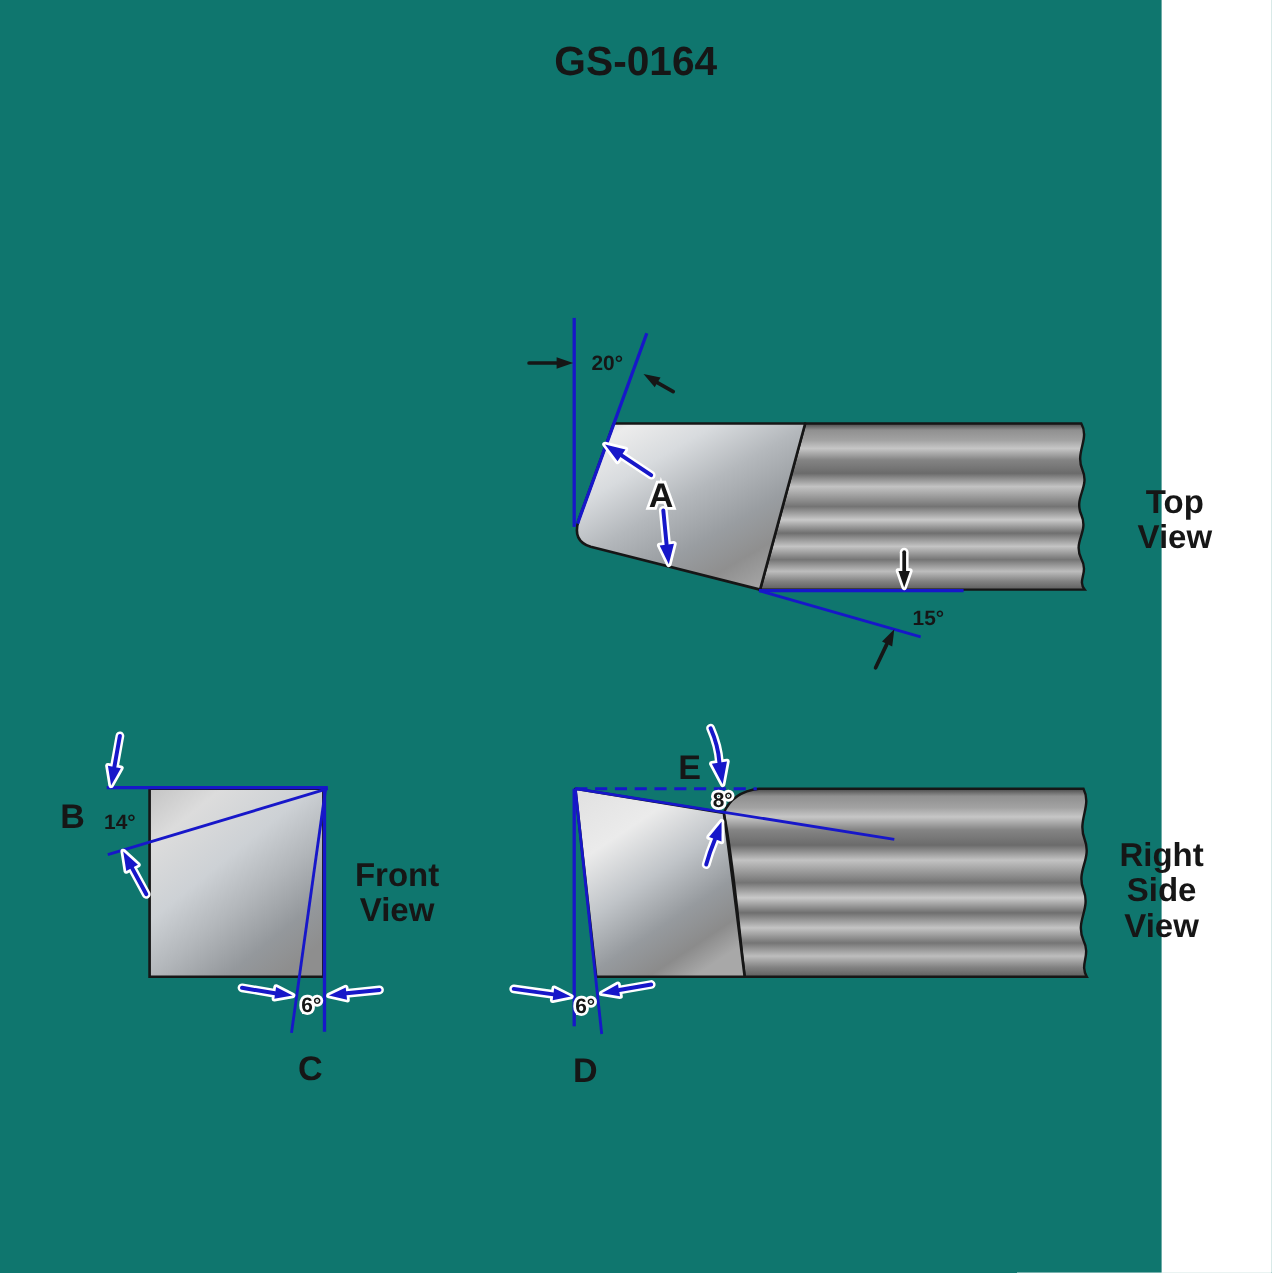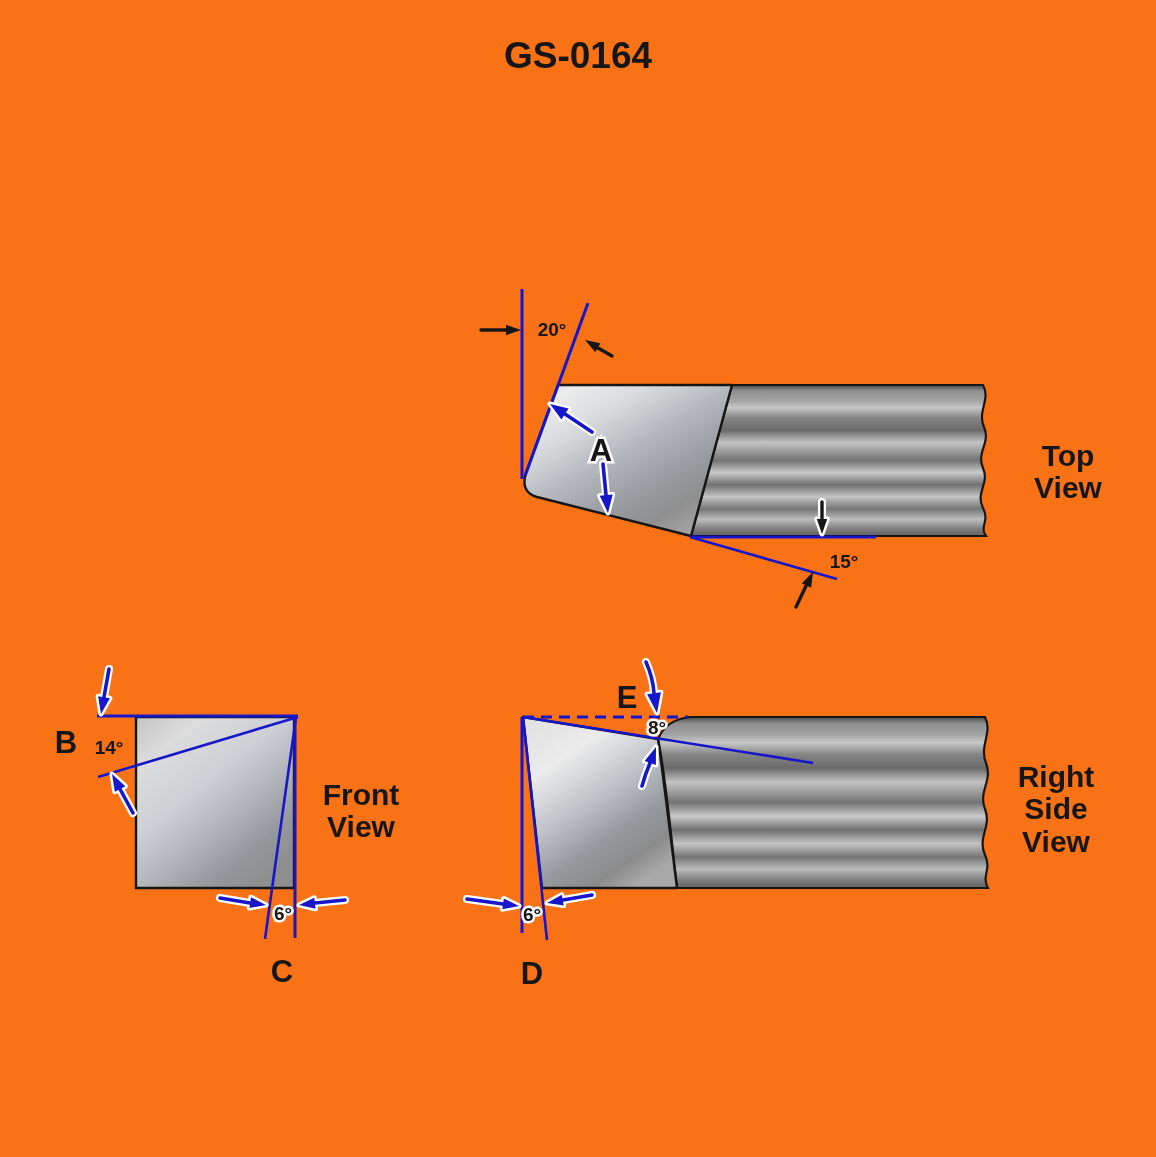--- a/index.html
+++ b/index.html
@@ -1,17 +1,17 @@
 <!DOCTYPE html>
 <html style="--blue: #1717c9; --black: #161616;"><head>
 <meta charset="utf-8">
 <style>
   :root { --blue:#1717c9; --black:#161616; }
   html,body { margin:0; padding:0; background:#ffffff; }
-  .stage { width:1156px; height:1157px; position:relative; background:#f97316; font-family:"Liberation Sans", sans-serif; }
+  .stage { width:1056px; height:1157px; position:relative; background:#0f766e; font-family:"Liberation Sans", sans-serif; }
   svg text { font-family:"Liberation Sans", sans-serif; fill:var(--black); }
   .title   { font-size:37px; font-weight:bold; text-anchor:middle; }
   .caption { font-size:30px; font-weight:bold; text-anchor:middle; }
   .letter  { font-size:31px; font-weight:bold; text-anchor:middle; }
   .angle   { font-size:19px; font-weight:bold; text-anchor:middle; }
   .halo    { paint-order:stroke; stroke:#ffffff; stroke-width:5px; }
   .bl   { stroke:var(--blue); stroke-width:3;   fill:none; }
   .bl2  { stroke:var(--blue); stroke-width:2.6; fill:none; }
   .dash { stroke:var(--blue); stroke-width:2.8; fill:none; stroke-dasharray:11 7; }
   

